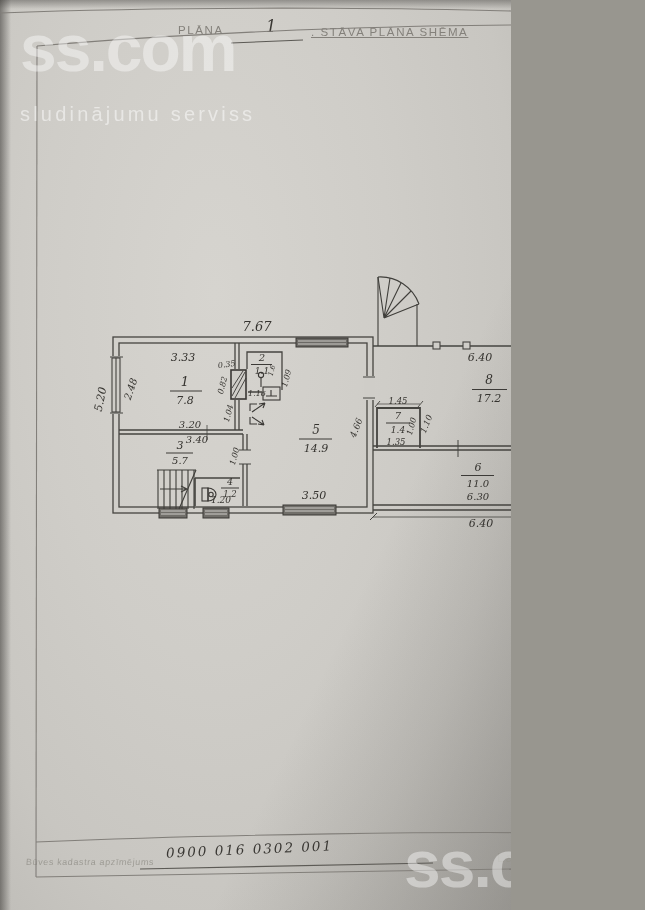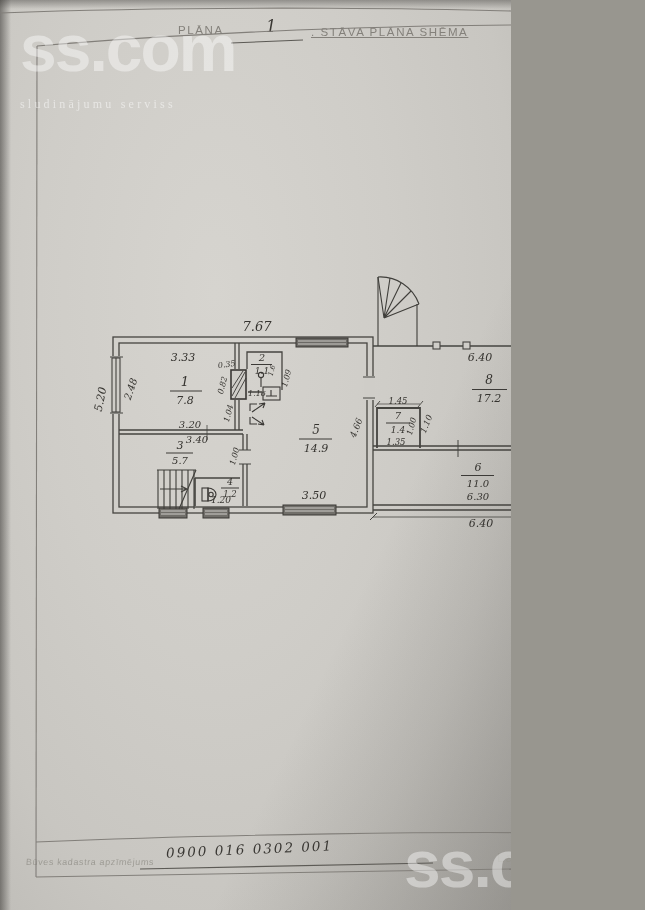--- a/index.html
+++ b/index.html
@@ -9,21 +9,21 @@
     background:
       linear-gradient(90deg, rgba(55,53,50,.55) 0px, rgba(55,53,50,0) 11px),
       linear-gradient(180deg, rgba(70,68,65,.45) 0px, rgba(70,68,65,0) 9px),
       linear-gradient(295deg, rgba(92,90,86,.38) 0%, rgba(92,90,86,0) 32%),
       radial-gradient(ellipse at 42% 32%, #d6d4cf 0%, #cfcdc8 42%, #c8c6c1 72%, #bab8b3 100%);
   }
   .abs{position:absolute;}
   
   .wm{position:absolute;z-index:40;pointer-events:none;}
   .wm-logo{font-weight:bold;font-size:66px;line-height:0.92;letter-spacing:-2px;color:rgba(255,255,255,0.42);font-family:"Liberation Sans",sans-serif;}
-  .wm-tag{font-size:12px;letter-spacing:3.2px;color:rgba(255,255,255,0.5);margin-top:18px;white-space:nowrap;font-family:Liberation Serif, serif;}
+  .wm-tag{font-size:20px;letter-spacing:3.2px;color:rgba(255,255,255,0.5);margin-top:24px;white-space:nowrap;}
   
   .printed{color:#84817b;font-size:11.5px;letter-spacing:1.6px;white-space:nowrap;}
   .faint{color:#96948d;opacity:.85;}
   
   .hand{font-family:"DejaVu Serif",serif;font-style:italic;color:#393733;white-space:nowrap;}
   svg{position:absolute;left:0;top:0;z-index:10;}
   svg text{font-family:"DejaVu Serif",serif;font-style:italic;fill:#35332f;}
 </style>
 </head>
 <body>

